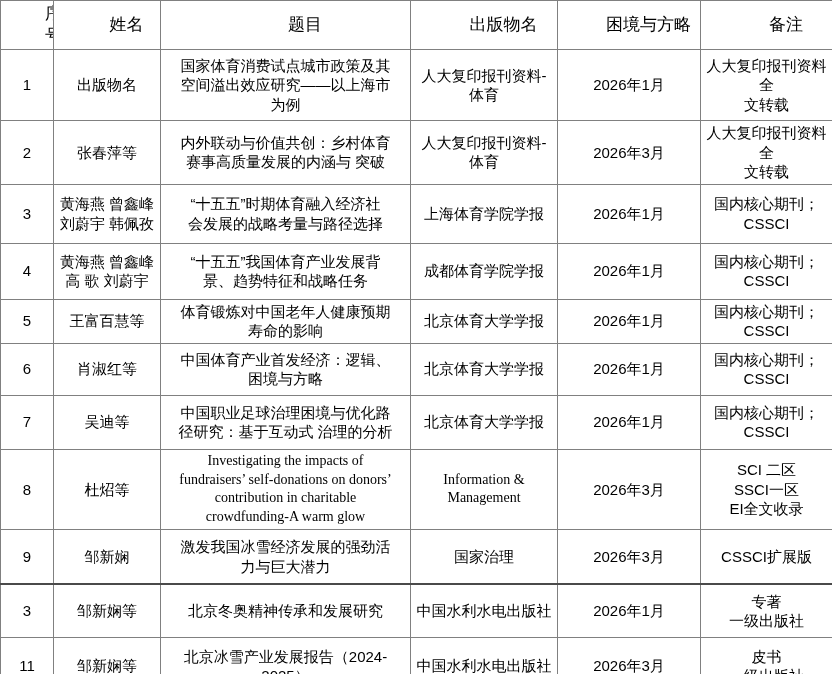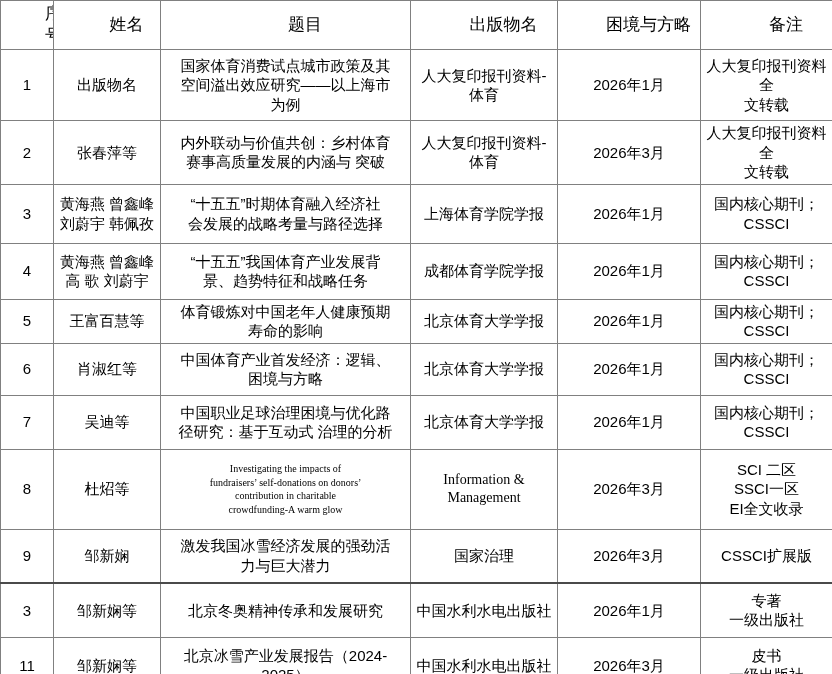--- a/index.html
+++ b/index.html
@@ -39,21 +39,21 @@
     font-size: 16px;
     padding-left: 7px;
     padding-right: 4px;
     margin-left: 40px;
   }
   td.c-pub { font-size: 13px; padding-left: 2px; padding-right: 2px; margin-top: 28px; }
   td.c-note { font-size: 14px; padding-left: 2px; padding-right: 2px; }
   td.en-serif {
     font-family: "Liberation Serif", "DejaVu Serif", serif;
   }
-  td.c-title.en-serif { font-size: 10px; line-height: 1.35; }
+  td.c-title.en-serif { font-size: 14px; line-height: 1.35; }
   td.c-pub.en-serif { font-size: 14px; }
   td.small-note { font-size: 13px; border-radius: 23px; }
 
   tr.r1 { height: 71px; }
   tr.r2 { height: 51px; }
   tr.r3 { height: 59px; }
   tr.r4 { height: 56px; }
   tr.r5 { height: 44px; }
   tr.r6 { height: 52px; }
   tr.r7 { height: 54px; }

